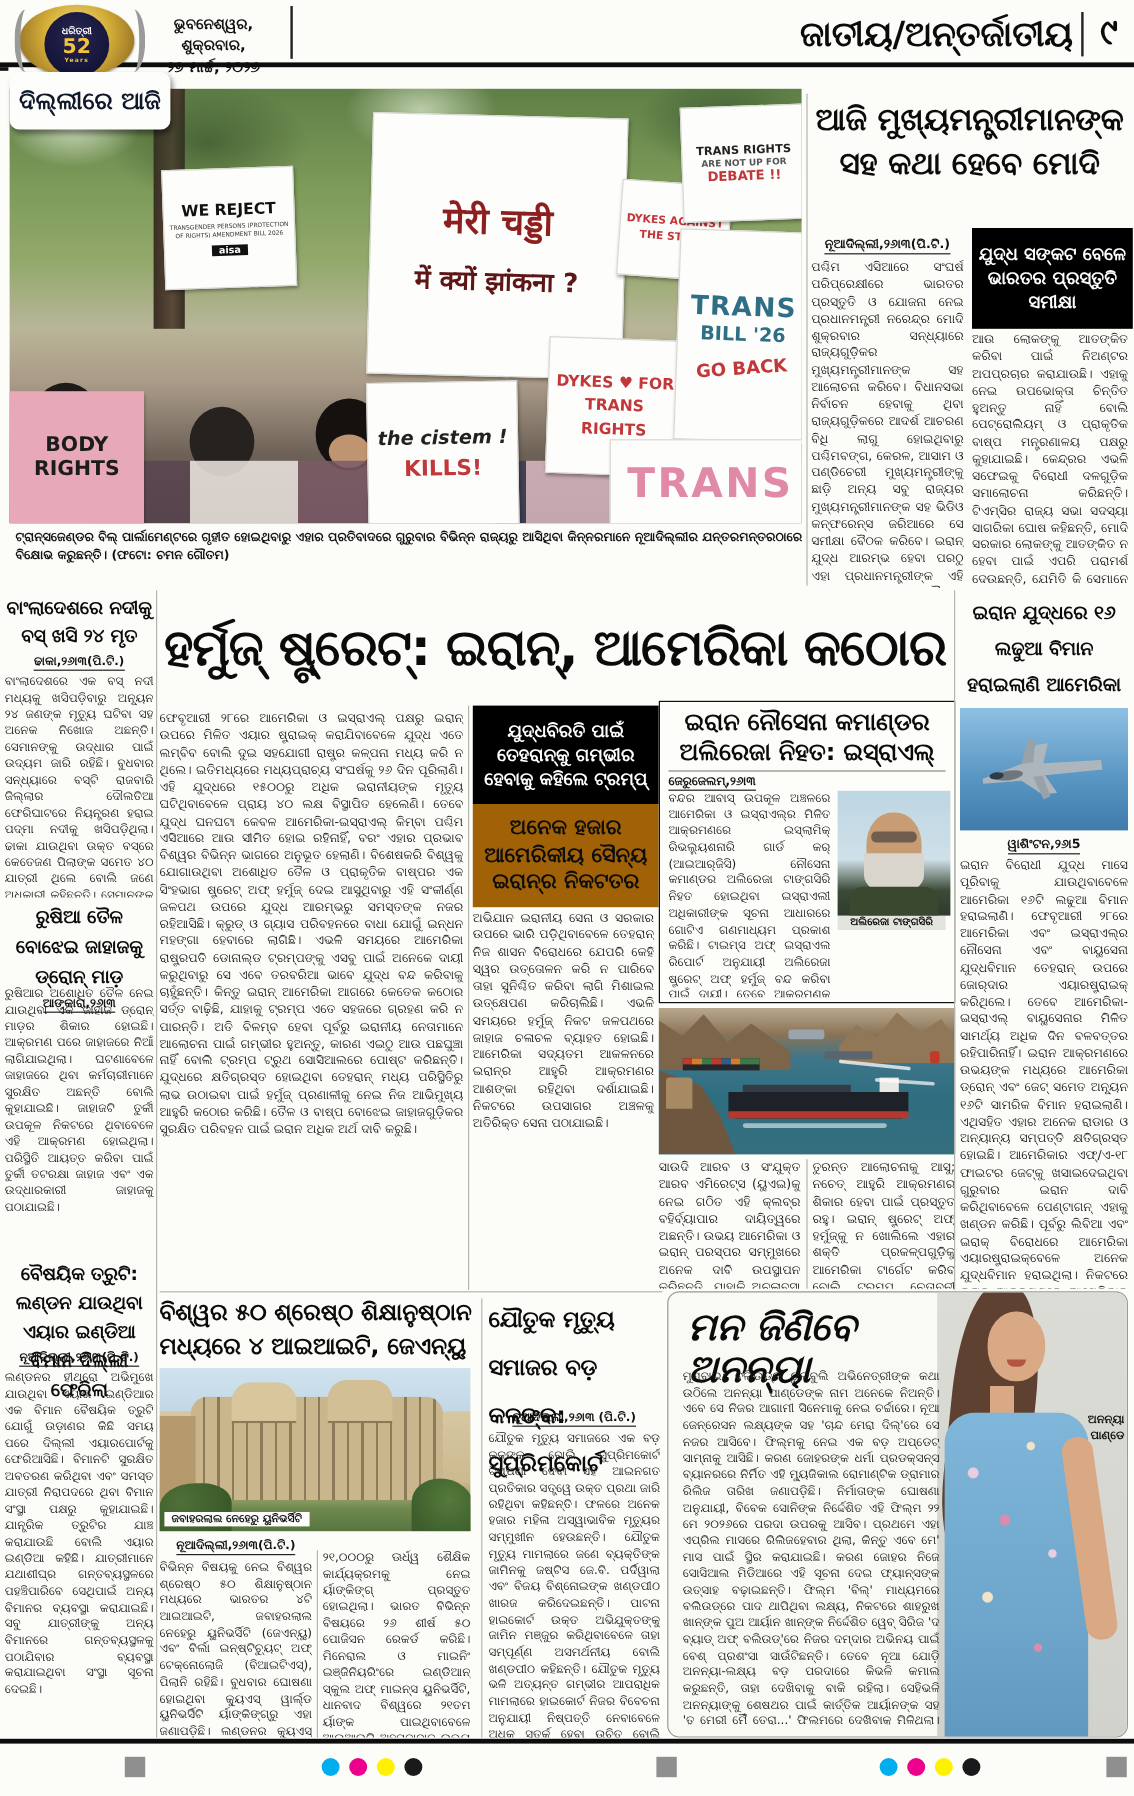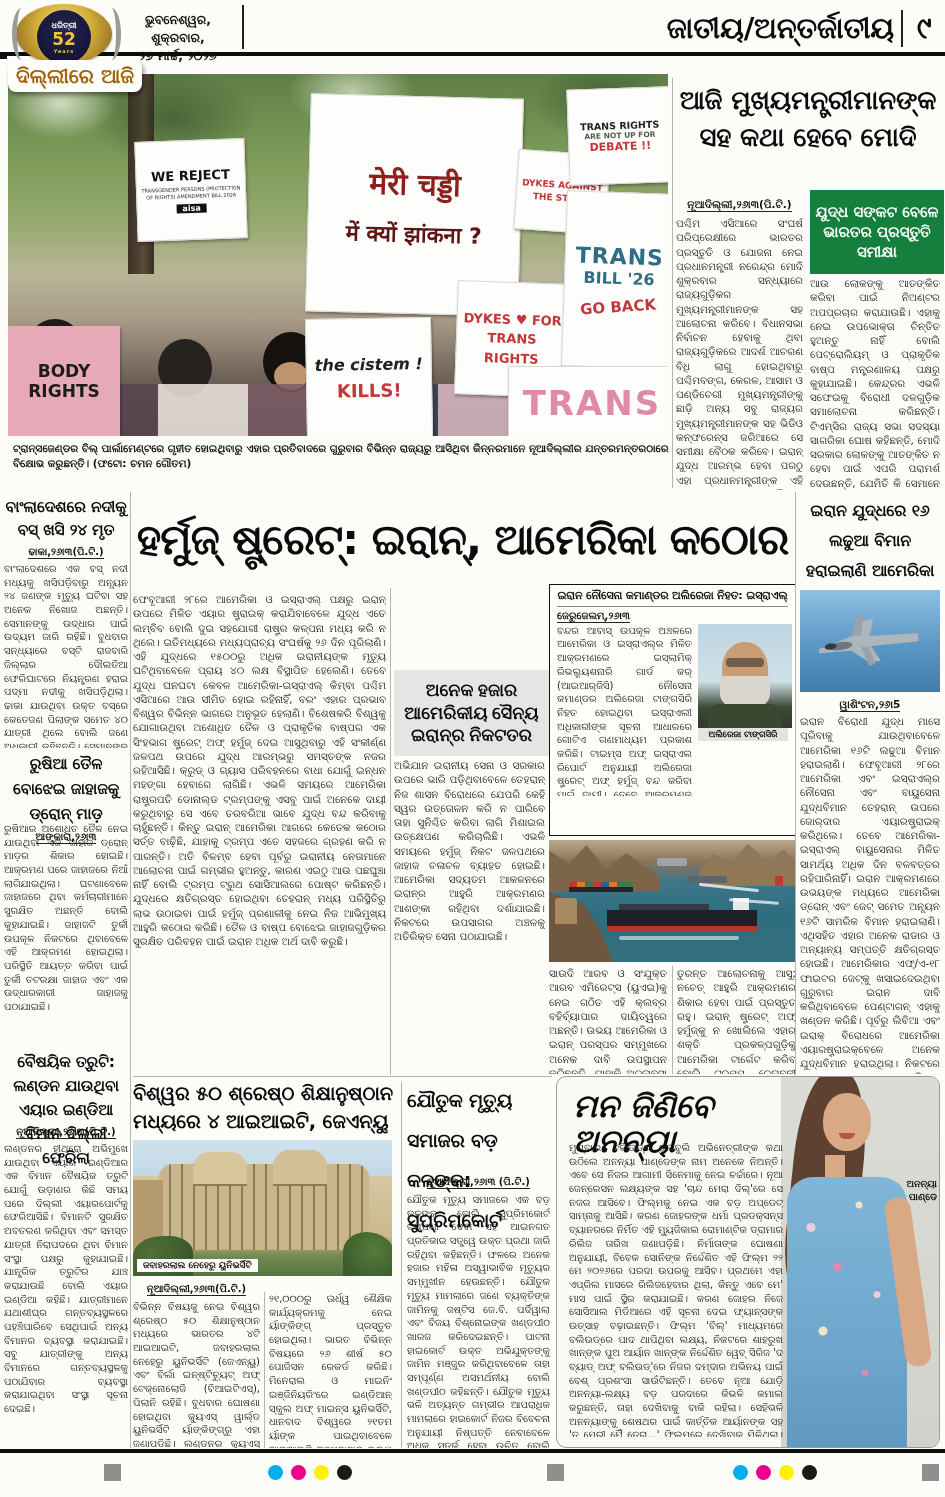--- a/index.html
+++ b/index.html
@@ -9,22 +9,22 @@
   .hl{font-weight:800;color:#0b0b0b;letter-spacing:-.2px;}
   .dl{font-size:10.5px;font-weight:700;color:#111;text-align:center;}
   .dl span{border-bottom:1.4px solid #222;padding-bottom:1px;}
   .vr{background:#b5b5b0;width:1px;}
   .hr{background:#b5b5b0;height:1px;}
   .rule{background:#0d0d0d;}
   .photo{position:absolute;overflow:hidden;}
   .placard{position:absolute;background:#fdfdfb;border:1px solid #d8d8d2;box-shadow:1px 2px 3px rgba(0,0,0,.35);
            display:flex;flex-direction:column;align-items:center;justify-content:center;text-align:center;padding:3px;}
   .capt{font-size:10.4px;font-weight:700;color:#111;}
-  .blackbox{background:#15803d;color:#fff;font-weight:800;text-align:center;display:flex;align-items:center;justify-content:center;}
-  .graybox{background:#e5e5e5;color:#0d0d0d;font-weight:800;text-align:center;display:flex;align-items:center;justify-content:center;font-family:Liberation Serif, serif;}
+  .blackbox{background:#000000;color:#fff;font-weight:800;text-align:center;display:flex;align-items:center;justify-content:center;}
+  .graybox{background:#a16207;color:#0d0d0d;font-weight:800;text-align:center;display:flex;align-items:center;justify-content:center;}
   .head-c{text-align:center;}
   .regsq{position:absolute;width:17px;height:17px;background:#8f8f8f;}
   .regdot{position:absolute;width:15px;height:15px;border-radius:50%;}
   .crowd-head{position:absolute;border-radius:50%;}
 </style>
 </head>
 <body>
 
 <div id="page">
 
@@ -107,21 +107,21 @@
 
     <div class="placard" style="left:500px;top:292px;width:160px;height:66px;">
       <div style="font-size:34px;font-weight:800;color:#e08aa8;letter-spacing:2px;">TRANS</div>
     </div>
 
     <div class="abs" style="left:0;top:252px;width:112px;height:110px;background:#e7a9b8;display:flex;align-items:center;justify-content:center;box-shadow:1px 2px 3px rgba(0,0,0,.3);">
       <div style="font-size:17px;font-weight:800;color:#1c1c1c;text-align:center;">BODY RIGHTS</div>
     </div>
   </div>
 
-  <div class="abs" style="left:8px;top:60px;width:134px;height:32px;background:#fdfdfb;border-radius:8px;box-shadow:2px 3px 4px rgba(0,0,0,.4);display:flex;align-items:center;justify-content:center;font-size:20px;font-weight:800;color:#a16207;z-index:3;">ଦିଲ୍ଲୀରେ ଆଜି</div>
+  <div class="abs" style="left:8px;top:60px;width:134px;height:48px;background:#fdfdfb;border-radius:8px;box-shadow:2px 3px 4px rgba(0,0,0,.4);display:flex;align-items:center;justify-content:center;font-size:20px;font-weight:800;color:#0f172a;z-index:3;">ଦିଲ୍ଲୀରେ ଆଜି</div>
 
   <div class="abs capt" style="left:13px;top:441px;width:660px;line-height:1.4;">ଟ୍ରାନ୍ସଜେଣ୍ଡର ବିଲ୍ ପାର୍ଲାମେଣ୍ଟରେ ଗୃହୀତ ହୋଇଥିବାରୁ ଏହାର ପ୍ରତିବାଦରେ ଗୁରୁବାର ବିଭିନ୍ନ ରାଜ୍ୟରୁ ଆସିଥିବା କିନ୍ନରମାନେ ନୂଆଦିଲ୍ଲୀର ଯନ୍ତରମନ୍ତରଠାରେ ବିକ୍ଷୋଭ କରୁଛନ୍ତି। (ଫଟୋ: ଚମନ ଗୌତମ)</div>
 
   <div class="abs vr" style="left:672px;top:78px;height:410px;"></div>
 
   <div class="abs hl head-c" style="left:676px;top:82px;width:264px;font-size:26px;line-height:37px;">ଆଜି ମୁଖ୍ୟମନ୍ତ୍ରୀମାନଙ୍କ ସହ କଥା ହେବେ ମୋଦି</div>
   <div class="abs dl" style="left:676px;top:198px;width:127px;"><span>ନୂଆଦିଲ୍ଲୀ,୨୬ା୩(ପି.ଟି.)</span></div>
   <div class="abs bt" style="left:676px;top:216px;width:127px;height:274px;">ପଶ୍ଚିମ ଏସିଆରେ ସଂଘର୍ଷ ପରିପ୍ରେକ୍ଷୀରେ ଭାରତର ପ୍ରସ୍ତୁତି ଓ ଯୋଜନା ନେଇ ପ୍ରଧାନମନ୍ତ୍ରୀ ନରେନ୍ଦ୍ର ମୋଦି ଶୁକ୍ରବାର ସନ୍ଧ୍ୟାରେ ରାଜ୍ୟଗୁଡ଼ିକର ମୁଖ୍ୟମନ୍ତ୍ରୀମାନଙ୍କ ସହ ଆଲୋଚନା କରିବେ। ବିଧାନସଭା ନିର୍ବାଚନ ହେବାକୁ ଥିବା ରାଜ୍ୟଗୁଡ଼ିକରେ ଆଦର୍ଶ ଆଚରଣ ବିଧି ଲାଗୁ ହୋଇଥିବାରୁ ପଶ୍ଚିମବଙ୍ଗ, କେରଳ, ଆସାମ ଓ ପଣ୍ଡିଚେରୀ ମୁଖ୍ୟମନ୍ତ୍ରୀଙ୍କୁ ଛାଡ଼ି ଅନ୍ୟ ସବୁ ରାଜ୍ୟର ମୁଖ୍ୟମନ୍ତ୍ରୀମାନଙ୍କ ସହ ଭିଡିଓ କନ୍‌ଫରେନ୍ସ ଜରିଆରେ ସେ ସମୀକ୍ଷା ବୈଠକ କରିବେ। ଇରାନ୍ ଯୁଦ୍ଧ ଆରମ୍ଭ ହେବା ପରଠୁ ଏହା ପ୍ରଧାନମନ୍ତ୍ରୀଙ୍କ ଏହି ଧରଣର ପ୍ରଥମ ବୈଠକ। ଇତିମଧ୍ୟରେ ଭାରତରେ ୬୦ ଦିନର ତୈଳ ଏବଂ ୮ ଲକ୍ଷ ଟନ୍ ଏଲ୍‌ପିଜି ମହଜୁଦ ରହିଛି ବୋଲି ସରକାରଙ୍କ ପକ୍ଷରୁ କୁହାଯାଇଛି। ସବୁ ଗଚ୍ଛିତ ଥାଇ</div>
   <div class="abs blackbox" style="left:810px;top:190px;width:130px;height:80px;font-size:15px;line-height:1.35;padding:2px;">ଯୁଦ୍ଧ ସଙ୍କଟ ବେଳେ ଭାରତର ପ୍ରସ୍ତୁତି ସମୀକ୍ଷା</div>
   <div class="abs bt" style="left:810px;top:276px;width:130px;height:214px;">ଆଉ ଲୋକଙ୍କୁ ଆତଙ୍କିତ କରିବା ପାଇଁ ନିଅଣ୍ଟର ଅପପ୍ରଚାର କରାଯାଉଛି। ଏହାକୁ ନେଇ ଉପଭୋକ୍ତା ଚିନ୍ତିତ ହୁଅନ୍ତୁ ନାହିଁ ବୋଲି ପେଟ୍ରୋଲିୟମ୍ ଓ ପ୍ରାକୃତିକ ବାଷ୍ପ ମନ୍ତ୍ରଣାଳୟ ପକ୍ଷରୁ କୁହାଯାଇଛି। କେନ୍ଦ୍ରର ଏଭଳି ସଫେଇକୁ ବିରୋଧୀ ଦଳଗୁଡ଼ିକ ସମାଲୋଚନା କରିଛନ୍ତି। ଟିଏମ୍‌ସିର ରାଜ୍ୟ ସଭା ସଦସ୍ୟା ସାଗରିକା ଘୋଷ କହିଛନ୍ତି, ମୋଦି ସରକାର ଲୋକଙ୍କୁ ଆତଙ୍କିତ ନ ହେବା ପାଇଁ ଏପରି ପରାମର୍ଶ ଦେଉଛନ୍ତି, ଯେମିତି କି ସେମାନେ ନିଜେ ଏକ ବଡ଼ ଭୁଲ କରିଦେଇଛନ୍ତି। ନିଜ ମୁଣ୍ଡରୁ ଦୋଷ ଖସାଇବା ପାଇଁ ସାଧାରଣ ନାଗରିକଙ୍କୁ ଏଭଳି ପରାମର୍ଶ ଦିଆଯାଉଥିବା ସେ କହିଛନ୍ତି।</div>
@@ -139,25 +139,26 @@
   <div class="abs hl head-c" style="left:4px;top:1050px;width:124px;font-size:15.5px;line-height:24px;">ବୈଷୟିକ ତ୍ରୁଟି: ଲଣ୍ଡନ ଯାଉଥିବା ଏୟାର ଇଣ୍ଡିଆ ବିମାନ ଦିଲ୍ଲୀ ଫେରିଲା</div>
   <div class="abs dl" style="left:4px;top:1126px;width:124px;font-size:10px;"><span>ନୂଆଦିଲ୍ଲୀ,୨୬ା୩(ପି.ଟି.)</span></div>
   <div class="abs bt" style="left:4px;top:1142px;width:124px;height:302px;font-size:10px;">ଲଣ୍ଡନର ହୀଥ୍ରୋ ଅଭିମୁଖେ ଯାଉଥିବା ଏୟାର ଇଣ୍ଡିଆର ଏକ ବିମାନ ବୈଷୟିକ ତ୍ରୁଟି ଯୋଗୁଁ ଉଡ଼ାଣର କିଛି ସମୟ ପରେ ଦିଲ୍ଲୀ ଏୟାରପୋର୍ଟକୁ ଫେରିଆସିଛି। ବିମାନଟି ସୁରକ୍ଷିତ ଅବତରଣ କରିଥିବା ଏବଂ ସମସ୍ତ ଯାତ୍ରୀ ନିରାପଦରେ ଥିବା ବିମାନ ସଂସ୍ଥା ପକ୍ଷରୁ କୁହାଯାଇଛି। ଯାନ୍ତ୍ରିକ ତ୍ରୁଟିର ଯାଞ୍ଚ କରାଯାଉଛି ବୋଲି ଏୟାର ଇଣ୍ଡିଆ କହିଛି। ଯାତ୍ରୀମାନେ ଯଥାଶୀଘ୍ର ଗନ୍ତବ୍ୟସ୍ଥଳରେ ପହଞ୍ଚିପାରିବେ ସେଥିପାଇଁ ଅନ୍ୟ ବିମାନର ବ୍ୟବସ୍ଥା କରାଯାଇଛି। ସବୁ ଯାତ୍ରୀଙ୍କୁ ଅନ୍ୟ ବିମାନରେ ଗନ୍ତବ୍ୟସ୍ଥଳକୁ ପଠାଯିବାର ବ୍ୟବସ୍ଥା କରାଯାଇଥିବା ସଂସ୍ଥା ସୂଚନା ଦେଇଛି।</div>
 
   <div class="abs hl head-c" style="left:135px;top:498px;width:655px;font-size:42px;line-height:84px;letter-spacing:-1px;white-space:nowrap;overflow:hidden;">ହର୍ମୁଜ୍ ଷ୍ଟ୍ରେଟ୍: ଇରାନ୍, ଆମେରିକା କଠୋର</div>
 
   <div class="abs bt" style="left:133px;top:592px;width:253px;height:482px;">ଫେବୃଆରୀ ୨୮ରେ ଆମେରିକା ଓ ଇସ୍ରାଏଲ୍ ପକ୍ଷରୁ ଇରାନ୍ ଉପରେ ମିଳିତ ଏୟାର ଷ୍ଟ୍ରାଇକ୍ କରାଯିବାବେଳେ ଯୁଦ୍ଧ ଏତେ ଲମ୍ବିବ ବୋଲି ଦୁଇ ସହଯୋଗୀ ରାଷ୍ଟ୍ର କଳ୍ପନା ମଧ୍ୟ କରି ନ ଥିଲେ। ଇତିମଧ୍ୟରେ ମଧ୍ୟପ୍ରାଚ୍ୟ ସଂଘର୍ଷକୁ ୨୬ ଦିନ ପୂରିଲାଣି। ଏହି ଯୁଦ୍ଧରେ ୧୫୦୦ରୁ ଅଧିକ ଇରାନୀୟଙ୍କ ମୃତ୍ୟୁ ଘଟିଥିବାବେଳେ ପ୍ରାୟ ୪୦ ଲକ୍ଷ ବିସ୍ଥାପିତ ହେଲେଣି। ତେବେ ଯୁଦ୍ଧ ଘନଘଟା କେବଳ ଆମେରିକା-ଇସ୍ରାଏଲ୍ କିମ୍ବା ପଶ୍ଚିମ ଏସିଆରେ ଆଉ ସୀମିତ ହୋଇ ରହିନାହିଁ, ବରଂ ଏହାର ପ୍ରଭାବ ବିଶ୍ୱର ବିଭିନ୍ନ ଭାଗରେ ଅନୁଭୂତ ହେଲାଣି। ବିଶେଷକରି ବିଶ୍ୱକୁ ଯୋଗାଉଥିବା ଅଶୋଧିତ ତୈଳ ଓ ପ୍ରାକୃତିକ ବାଷ୍ପର ଏକ ସିଂହଭାଗ ଷ୍ଟ୍ରେଟ୍ ଅଫ୍ ହର୍ମୁଜ୍ ଦେଇ ଆସୁଥିବାରୁ ଏହି ସଂକୀର୍ଣ୍ଣ ଜଳପଥ ଉପରେ ଯୁଦ୍ଧ ଆରମ୍ଭରୁ ସମସ୍ତଙ୍କ ନଜର ରହିଆସିଛି। କ୍ରୁଡ୍ ଓ ଗ୍ୟାସ ପରିବହନରେ ବାଧା ଯୋଗୁଁ ଇନ୍ଧନ ମହଙ୍ଗା ହେବାରେ ଲାଗିଛି। ଏଭଳି ସମୟରେ ଆମେରିକା ରାଷ୍ଟ୍ରପତି ଡୋନାଲ୍ଡ ଟ୍ରମ୍ପଙ୍କୁ ଏସବୁ ପାଇଁ ଅନେକେ ଦାୟୀ କରୁଥିବାରୁ ସେ ଏବେ ତରବରିଆ ଭାବେ ଯୁଦ୍ଧ ବନ୍ଦ କରିବାକୁ ଚାହୁଁଛନ୍ତି। କିନ୍ତୁ ଇରାନ୍ ଆମେରିକା ଆଗରେ କେତେକ କଠୋର ସର୍ତ୍ତ ବାଢ଼ିଛି, ଯାହାକୁ ଟ୍ରମ୍ପ ଏତେ ସହଜରେ ଗ୍ରହଣ କରି ନ ପାରନ୍ତି। ଅତି ବିଳମ୍ବ ହେବା ପୂର୍ବରୁ ଇରାନୀୟ ନେତାମାନେ ଆଲୋଚନା ପାଇଁ ଗମ୍ଭୀର ହୁଅନ୍ତୁ, କାରଣ ଏଇଠୁ ଆଉ ପଛଘୁଞ୍ଚା ନାହିଁ ବୋଲି ଟ୍ରମ୍ପ ଟ୍ରୁଥ ସୋସିଆଲରେ ପୋଷ୍ଟ କରିଛନ୍ତି। ଯୁଦ୍ଧରେ କ୍ଷତିଗ୍ରସ୍ତ ହୋଇଥିବା ତେହରାନ୍ ମଧ୍ୟ ପରିସ୍ଥିତିରୁ ଲାଭ ଉଠାଇବା ପାଇଁ ହର୍ମୁଜ୍ ପ୍ରଣାଳୀକୁ ନେଇ ନିଜ ଆଭିମୁଖ୍ୟ ଆହୁରି କଠୋର କରିଛି। ତୈଳ ଓ ବାଷ୍ପ ବୋଝେଇ ଜାହାଜଗୁଡ଼ିକର ସୁରକ୍ଷିତ ପରିବହନ ପାଇଁ ଇରାନ ଅଧିକ ଅର୍ଥ ଦାବି କରୁଛି।</div>
 
   <div class="abs vr" style="left:390px;top:588px;height:487px;"></div>
 
+  <div class="abs blackbox" style="left:394px;top:588px;width:151px;height:78px;font-size:15px;line-height:1.35;padding:2px;">ଯୁଦ୍ଧବିରତି ପାଇଁ ତେହରାନ୍‌କୁ ଗମ୍ଭୀର ହେବାକୁ କହିଲେ ଟ୍ରମ୍ପ୍</div>
   <div class="abs graybox" style="left:394px;top:670px;width:151px;height:82px;font-size:17.5px;line-height:1.3;padding:2px;">ଅନେକ ହଜାର ଆମେରିକୀୟ ସୈନ୍ୟ ଇରାନ୍‌ର ନିକଟତର</div>
   <div class="abs bt" style="left:394px;top:758px;width:151px;height:316px;">ଅଭିଯାନ ଇରାନୀୟ ସେନା ଓ ସରକାର ଉପରେ ଭାରି ପଡ଼ିଥିବାବେଳେ ତେହରାନ୍ ନିଜ ଶାସନ ବିରୋଧରେ ଯେପରି କେହି ସ୍ୱର ଉତ୍ତୋଳନ କରି ନ ପାରିବେ ତାହା ସୁନିଶ୍ଚିତ କରିବା ଲାଗି ମିଶାଇଲ ଉତ୍‌କ୍ଷେପଣ କରିଚାଲିଛି। ଏଭଳି ସମୟରେ ହର୍ମୁଜ୍ ନିକଟ ଜଳପଥରେ ଜାହାଜ ଚଳାଚଳ ବ୍ୟାହତ ହୋଇଛି। ଆମେରିକା ସଦ୍ୟତମ ଆକଳନରେ ଇରାନ୍‌ର ଆହୁରି ଆକ୍ରମଣର ଆଶଙ୍କା ରହିଥିବା ଦର୍ଶାଯାଇଛି। ନିକଟରେ ଉପସାଗର ଅଞ୍ଚଳକୁ ଅତିରିକ୍ତ ସେନା ପଠାଯାଇଛି।</div>
 
   <div class="abs" style="left:549px;top:584px;width:247px;height:252px;border:1.5px solid #111;background:#fdfdfa;box-sizing:border-box;padding:4px 7px;">
-    <div class="hl" style="font-size:11px;line-height:1.25;text-align:center;">ଇରାନ ନୌସେନା କମାଣ୍ଡର ଅଲିରେଜା ନିହତ: ଇସ୍ରାଏଲ୍</div>
+    <div class="hl" style="font-size:20px;line-height:1.25;text-align:center;">ଇରାନ ନୌସେନା କମାଣ୍ଡର ଅଲିରେଜା ନିହତ: ଇସ୍ରାଏଲ୍</div>
     <div style="height:1px;background:#888;margin:3px 0;"></div>
     <div class="dl" style="text-align:left;font-size:10px;"><span>ଜେରୁଜେଲମ୍,୨୬ା୩</span></div>
     <div style="margin-top:2px;">
       <div style="float:right;width:90px;margin:0 0 3px 6px;">
         <div style="position:relative;width:94px;height:104px;background:linear-gradient(180deg,#bdd6e2 0%,#cfe0e8 55%,#3c4a38 80%,#2f3b2c 100%);overflow:hidden;">
           <div style="position:absolute;left:24px;top:18px;width:46px;height:56px;border-radius:48% 48% 44% 44%;background:#c89d74;"></div>
           <div style="position:absolute;left:22px;top:52px;width:50px;height:34px;border-radius:0 0 46% 46%;background:#d9d4cc;"></div>
           <div style="position:absolute;left:28px;top:34px;width:38px;height:9px;background:rgba(40,40,45,.55);border-radius:4px;"></div>
           <div style="position:absolute;left:10px;top:80px;width:74px;height:26px;background:#39482f;border-radius:12px 12px 0 0;"></div>
         </div>

